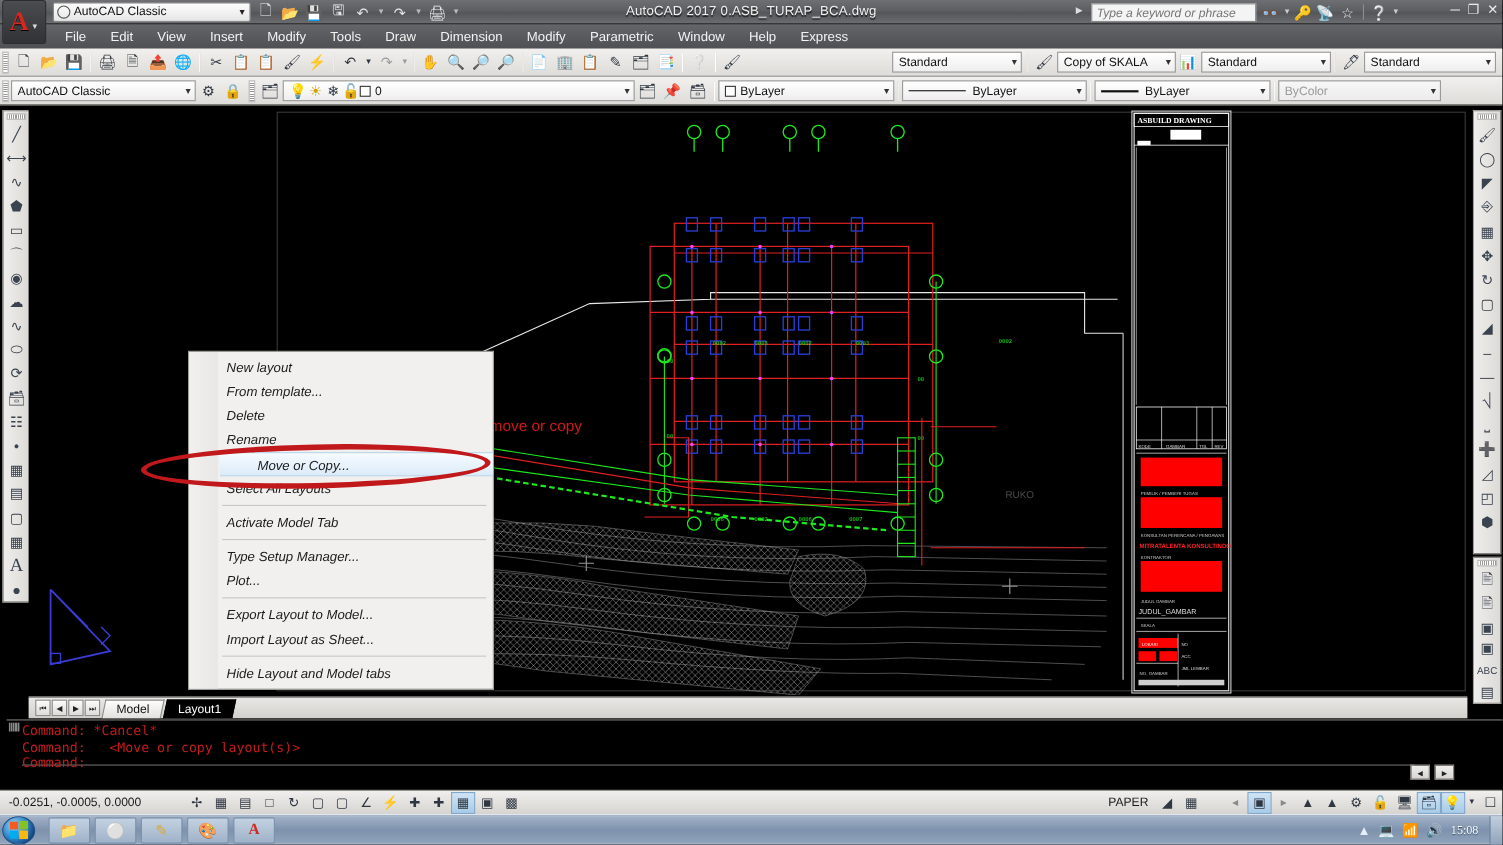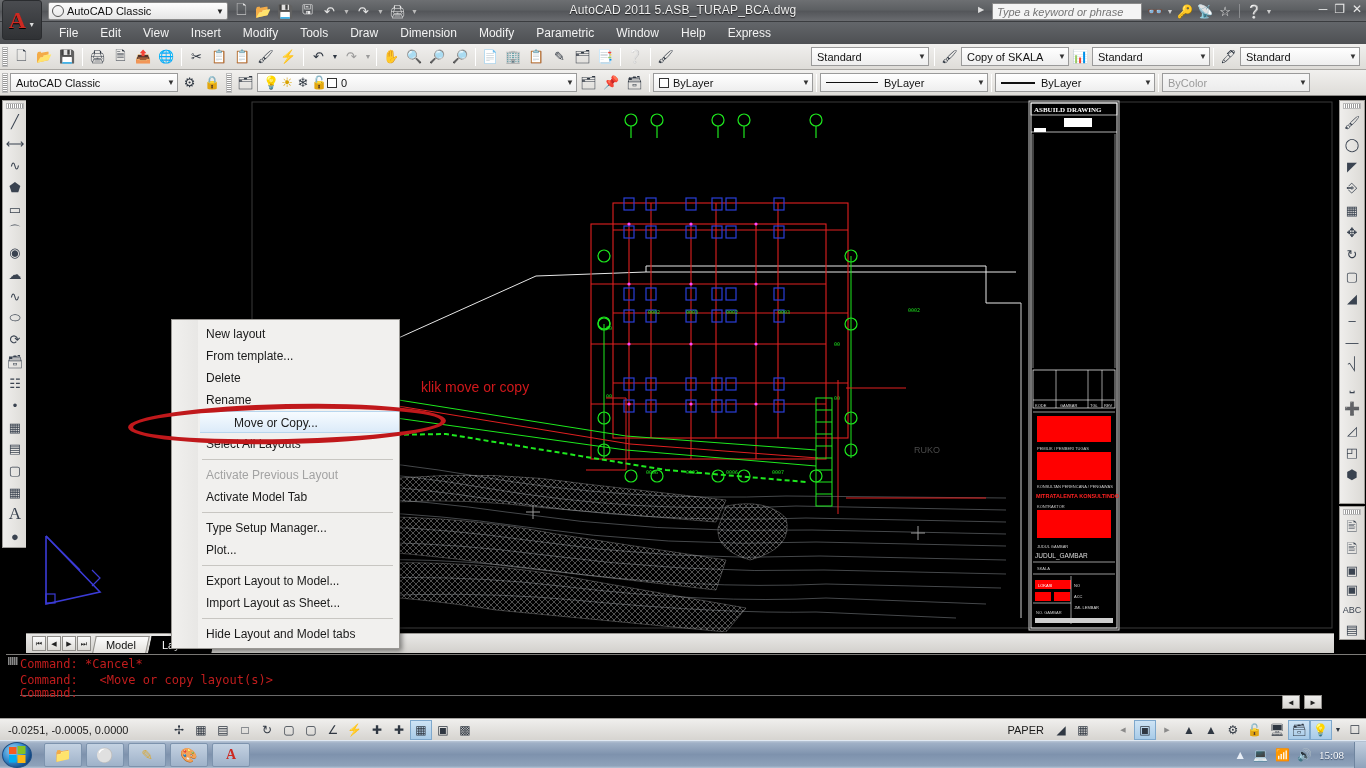--- a/index.html
+++ b/index.html
@@ -211,24 +211,24 @@
     border-radius: 2px; display: flex; align-items: center; justify-content: center;
     font-size: 14px; }
   #tray { margin-left: auto; display: flex; align-items: center; gap: 7px; padding-right: 10px; color: #fff; }
   #tray .ti { font-size: 12px; color: #e8eef6; }
   #clock { font-size: 11px; color: #fff; text-shadow: 0 1px 1px #30445f; font-family: Liberation Serif, serif; }
   #showdesk { width: 12px; height: 26px; background: linear-gradient(to bottom,#c2cfdf,#8fa3bb);
     border-left: 1px solid #6f859f; }
 
   
   #ctxmenu {
-    position: absolute; left: 171px; top: 319px; width: 229px;
+    position: absolute; left: 171px; top: 319px; width: 278px;
     background: #f1f0ee; border: 1px solid #9a9894;
     box-shadow: 2px 2px 5px rgba(0,0,0,.45);
-    padding: 3px 0; z-index: 60;
+    padding: 3px 0; z-index: 60; font-style: italic;
   }
   #ctxmenu .gut { position:absolute; left:0; top:0; width:26px; height:100%;
     background: linear-gradient(to right,#f1f0ee,#e8e7e5); }
   #ctxmenu .ci {
     position: relative; height: 22px; line-height: 22px;
     padding-left: 34px; font-size: 12px; color: #1b1b1b; white-space: nowrap;
   }
   #ctxmenu .ci.dis { color: #a3a3a3; }
   #ctxmenu .ci.hl {
     background: linear-gradient(to bottom,#f6fbff,#dcebf9);
@@ -245,21 +245,21 @@
     position: absolute; left: 421px; top: 379px; color: #d0181b;
     font-size: 14px; z-index: 20;
   }
 </style>
 </head>
 <body>
 
 <div id="app">
 
   <div class="titlebar">
-    <div class="title-text">AutoCAD 2011    5.ASB_TURAP_BCA.dwg</div>
+    <div class="title-text">AutoCAD 2017    0.ASB_TURAP_BCA.dwg</div>
     <div class="title-arrow">▶</div>
     <div class="searchbox">
       <input type="text" placeholder="Type a keyword or phrase" style="">
     </div>
     <div class="help-icons">
       <div class="hi">👓</div>
       <div class="hi sm">▼</div>
       <div class="hi">🔑</div>
       <div class="hi">📡</div>
       <div class="hi">☆</div>
@@ -840,21 +840,20 @@
 
   <div id="ctxmenu">
     <div class="gut"></div>
   <div class="ci">New layout</div>
       <div class="ci">From template...</div>
       <div class="ci">Delete</div>
       <div class="ci">Rename</div>
       <div class="ci hl">Move or Copy...</div>
       <div class="ci">Select All Layouts</div>
       <div class="csep"></div>
-      <div class="ci dis">Activate Previous Layout</div>
       <div class="ci">Activate Model Tab</div>
       <div class="csep"></div>
       <div class="ci">Type Setup Manager...</div>
       <div class="ci">Plot...</div>
       <div class="csep"></div>
       <div class="ci">Export Layout to Model...</div>
       <div class="ci">Import Layout as Sheet...</div>
       <div class="csep"></div>
       <div class="ci">Hide Layout and Model tabs</div>
     </div>

